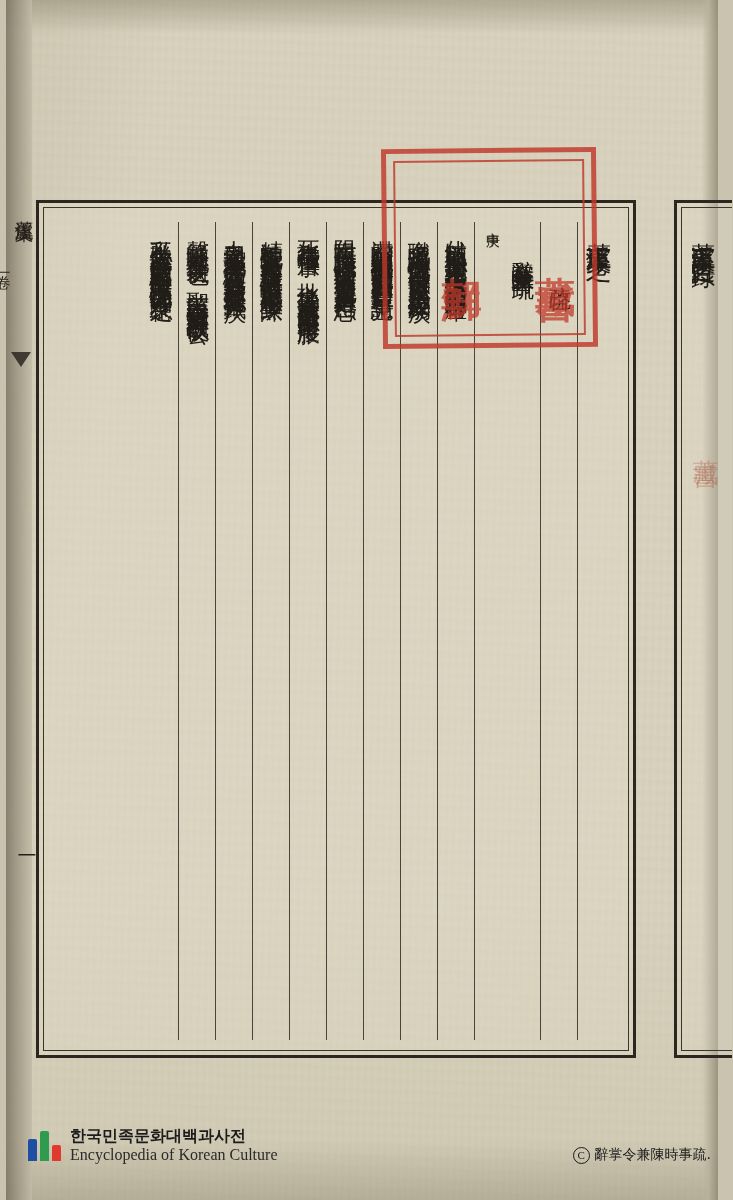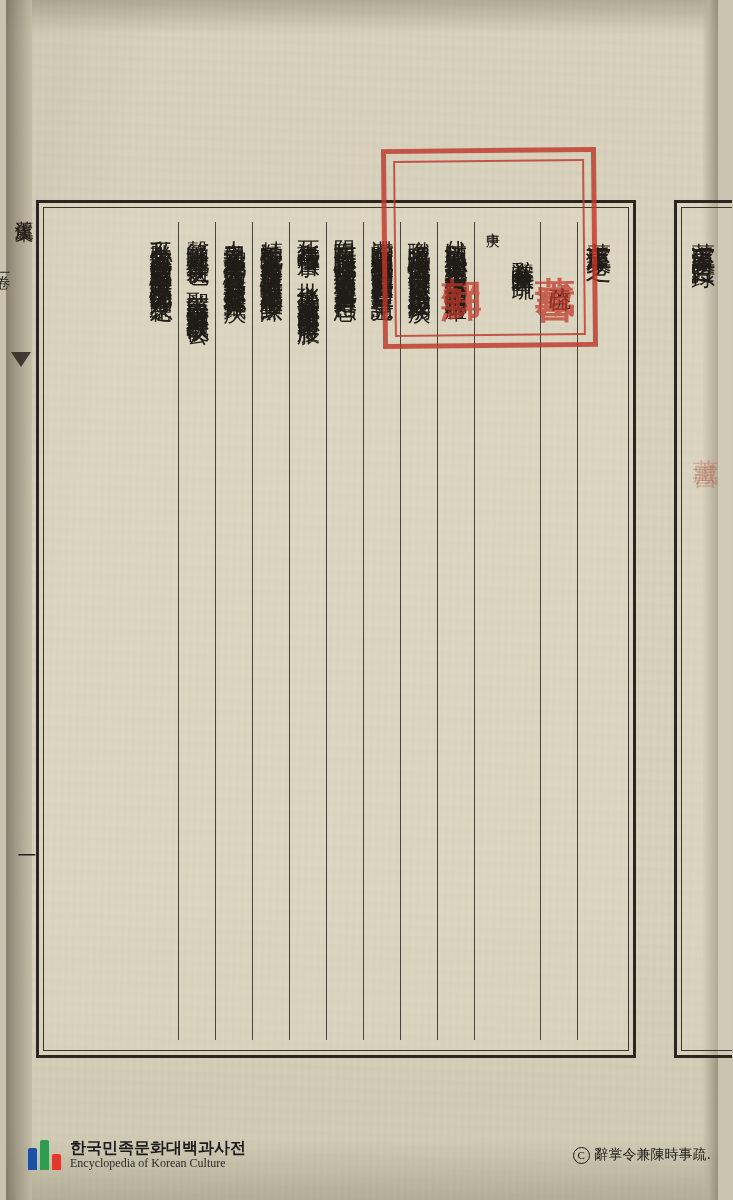--- a/index.html
+++ b/index.html
@@ -241,21 +241,21 @@
     font-family: "DejaVu Serif", serif;
     font-size: 26px;
     color: rgba(170,80,60,.35);
     letter-spacing: 4px;
   }
 
   
   .wm-left {
     position: absolute;
     left: 28px;
-    bottom: 29px;
+    bottom: 36px;
     display: flex;
     align-items: center;
     gap: 8px;
   }
   .wm-logo {
     width: 34px;
     height: 30px;
     position: relative;
   }
   .wm-logo span {
@@ -270,21 +270,21 @@
   .wm-logo .b3 { left: 24px; height: 16px; background: #e03a2f; }
   .wm-text { line-height: 1.15; }
   .wm-ko {
     font-family: "DejaVu Sans", sans-serif;
     font-size: 16px;
     color: #1b1b1b;
     font-weight: bold;
   }
   .wm-en {
     font-family: "Liberation Serif", serif;
-    font-size: 12px;
+    font-size: 16px;
     color: #2a2a2a;
   }
   .wm-right {
     position: absolute;
     right: 22px;
     bottom: 36px;
     font-family: "DejaVu Sans", sans-serif;
     font-size: 14px;
     color: #1b1b1b;
     display: flex;

